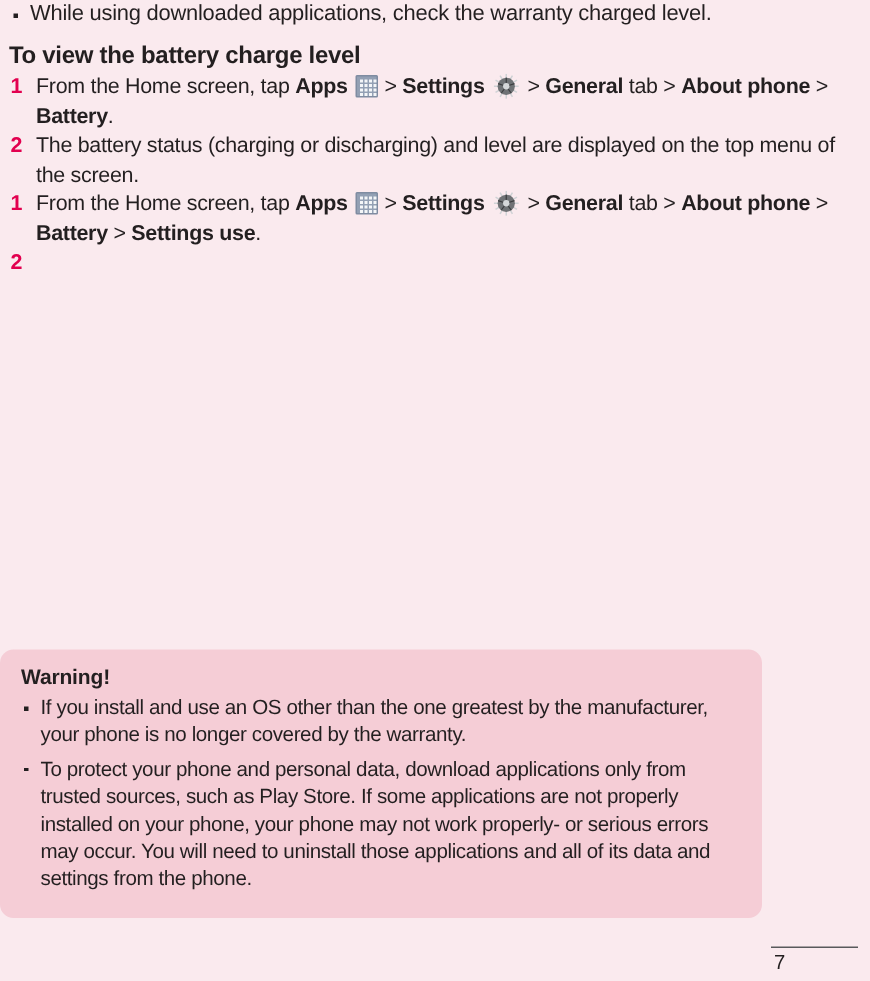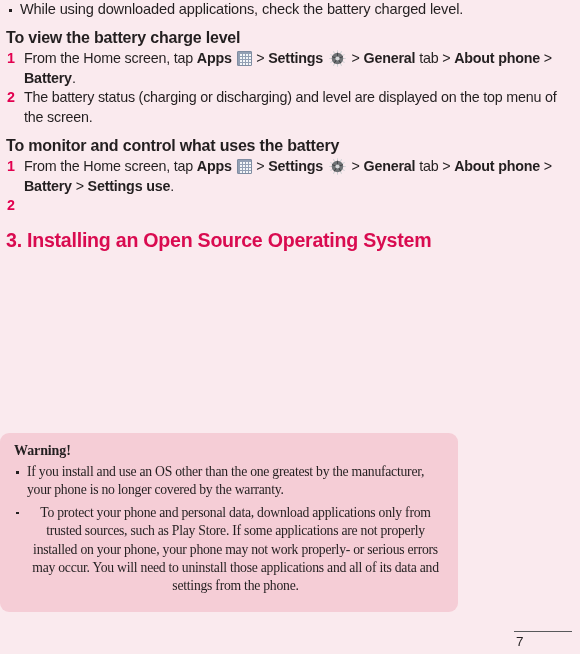--- a/index.html
+++ b/index.html
@@ -134,42 +134,41 @@
     line-height: 19.5px;
     letter-spacing: -0.2px;
     margin: 11px 0 0 0;
   }
 
   
   .warning-box {
     position: absolute;
     left: 0;
     top: 433px;
-    width: 458px;
+    width: 508px;
     box-sizing: border-box;
     background: #f5cdd6;
     border-radius: 9px;
     padding: 9px 14px 12px 14px;
-    font-family: Liberation Serif, serif;
   }
   .warning-title {
     font-weight: bold;
     font-size: 14px;
     line-height: 18px;
     letter-spacing: -0.1px;
     margin: 0 0 3px 0;
   }
   .warning-box ul.bullets > li {
     font-size: 13.7px;
     line-height: 18.4px;
     letter-spacing: -0.25px;
     padding-left: 13px;
     margin-bottom: 4px;
   }
-  .warning-box ul.bullets > li:last-child { margin-bottom: 4px; text-align: center; }
+  .warning-box ul.bullets > li:last-child { margin-bottom: 4px; }
   .warning-box ul.bullets > li::before {
     left: 2px;
     top: 8px;
   }
 
   
   .footer {
     position: absolute;
     right: 8px;
     bottom: 4px;
@@ -196,21 +195,21 @@
     letter-spacing: 0;
   }
 </style>
 </head>
 <body>
 
 <div class="page">
   <div class="content">
 
     <ul class="bullets">
-      <li><span>While using downloaded applications, check the battery charged level.</span></li>
+      <li><span>While using downloaded applications, check the warranty charged level.</span></li>
     </ul>
 
     <div class="subhead">To view the battery charge level</div>
     <ol class="steps">
       <li>
         <span class="num">1</span>
         <span class="step-body"><span>From the Home screen, tap </span><span class="b">Apps</span><span> </span><span class="icon-apps"><i style="left: 2px; top: 2px;"></i><i style="left: 5px; top: 2px;"></i><i style="left: 8px; top: 2px;"></i><i style="left: 11px; top: 2px;"></i><i style="left: 2px; top: 5px;"></i><i style="left: 5px; top: 5px;"></i><i style="left: 8px; top: 5px;"></i><i style="left: 11px; top: 5px;"></i><i style="left: 2px; top: 8px;"></i><i style="left: 5px; top: 8px;"></i><i style="left: 8px; top: 8px;"></i><i style="left: 11px; top: 8px;"></i><i style="left: 2px; top: 11px;"></i><i style="left: 5px; top: 11px;"></i><i style="left: 8px; top: 11px;"></i><i style="left: 11px; top: 11px;"></i></span><span> &gt; </span><span class="b">Settings</span><span> </span><span class="icon-gear"><svg viewBox="0 0 34 34" width="17" height="17">
                 <g>
                   <rect x="16" y="0.5" width="2" height="6" fill="#cfd2d5" transform="rotate(0 17 17)"></rect>
                   <rect x="16" y="0.5" width="2" height="6" fill="#cfd2d5" transform="rotate(30 17 17)"></rect>
@@ -233,21 +232,20 @@
                   <rect x="16.2" y="5.5" width="1.6" height="7" fill="#3b3d3f" transform="rotate(288 17 17)"></rect>
                 </g>
               </svg></span><span> &gt; </span><span class="b">General</span><span> tab &gt; </span><span class="b">About phone</span><span> &gt; </span><span class="b">Battery</span><span>.</span></span>
       </li>
       <li>
         <span class="num">2</span>
         <span>The battery status (charging or discharging) and level are displayed on the top menu of the screen.</span>
       </li>
     </ol>
 
-    <div class="subhead">To monitor and control what uses the battery</div>
     <ol class="steps">
       <li>
         <span class="num">1</span>
         <span class="step-body"><span>From the Home screen, tap </span><span class="b">Apps</span><span> </span><span class="icon-apps"><i style="left: 2px; top: 2px;"></i><i style="left: 5px; top: 2px;"></i><i style="left: 8px; top: 2px;"></i><i style="left: 11px; top: 2px;"></i><i style="left: 2px; top: 5px;"></i><i style="left: 5px; top: 5px;"></i><i style="left: 8px; top: 5px;"></i><i style="left: 11px; top: 5px;"></i><i style="left: 2px; top: 8px;"></i><i style="left: 5px; top: 8px;"></i><i style="left: 8px; top: 8px;"></i><i style="left: 11px; top: 8px;"></i><i style="left: 2px; top: 11px;"></i><i style="left: 5px; top: 11px;"></i><i style="left: 8px; top: 11px;"></i><i style="left: 11px; top: 11px;"></i></span><span> &gt; </span><span class="b">Settings</span><span> </span><span class="icon-gear"><svg viewBox="0 0 34 34" width="17" height="17">
                 <g>
                   <rect x="16" y="0.5" width="2" height="6" fill="#cfd2d5" transform="rotate(0 17 17)"></rect>
                   <rect x="16" y="0.5" width="2" height="6" fill="#cfd2d5" transform="rotate(30 17 17)"></rect>
                   <rect x="16" y="0.5" width="2" height="6" fill="#cfd2d5" transform="rotate(60 17 17)"></rect>
                   <rect x="16" y="0.5" width="2" height="6" fill="#cfd2d5" transform="rotate(90 17 17)"></rect>
                   <rect x="16" y="0.5" width="2" height="6" fill="#cfd2d5" transform="rotate(120 17 17)"></rect>
@@ -266,21 +264,20 @@
                   <rect x="16.2" y="5.5" width="1.6" height="7" fill="#3b3d3f" transform="rotate(216 17 17)"></rect>
                   <rect x="16.2" y="5.5" width="1.6" height="7" fill="#3b3d3f" transform="rotate(288 17 17)"></rect>
                 </g>
               </svg></span><span> &gt; </span><span class="b">General</span><span> tab &gt; </span><span class="b">About phone</span><span> &gt; </span><span class="b">Battery</span><span> &gt; </span><span class="b">Settings use</span><span>.</span></span>
       </li>
       <li class="condensed">
         <span class="num">2</span>
       </li>
     </ol>
 
-    <div class="section-title">3. Installing an Open Source Operating System</div>
 
   </div>
 
   <div class="warning-box">
     <div class="warning-title">Warning!</div>
     <ul class="bullets">
       <li><span>If you install and use an OS other than the one greatest by the manufacturer, your phone is no longer covered by the warranty.</span></li>
       <li><span>To protect your phone and personal data, download applications only from trusted sources, such as Play Store. If some applications are not properly installed on your phone, your phone may not work properly- or serious errors may occur. You will need to uninstall those applications and all of its data and settings from the phone.</span></li>
     </ul>
   </div>

